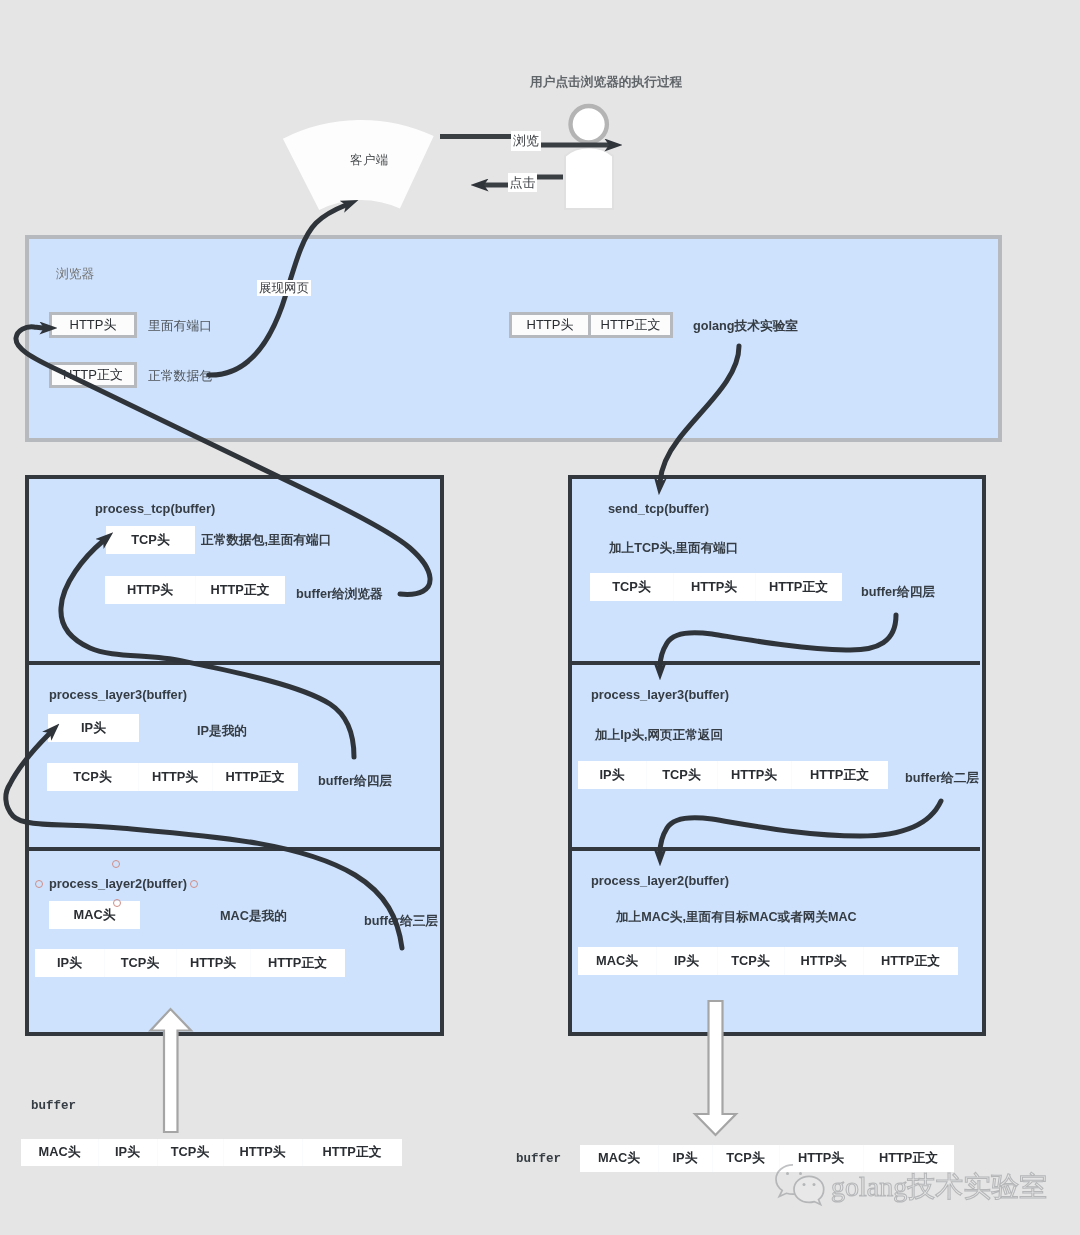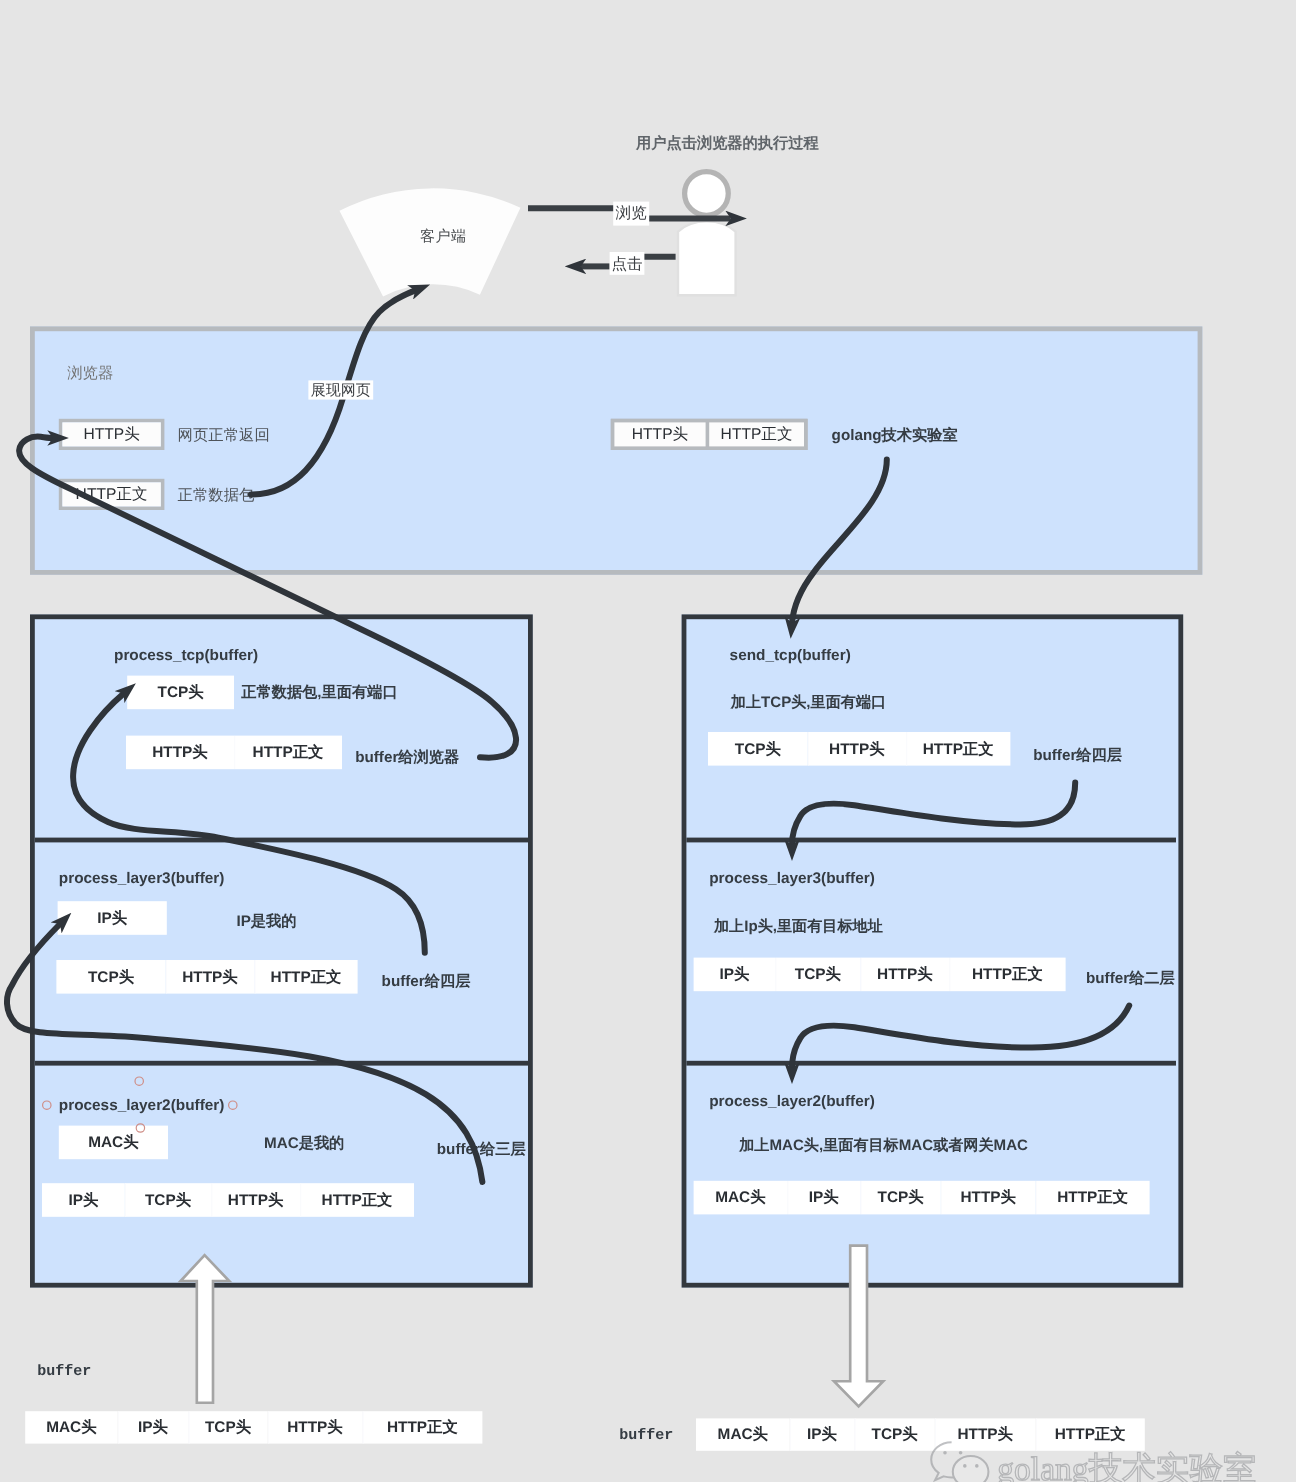--- a/index.html
+++ b/index.html
@@ -1,21 +1,21 @@
 <!DOCTYPE html>
 <html><head>
 <meta charset="utf-8">
 <title>diagram</title>
 <style>
   html,body{margin:0;padding:0;}
   body{width:1080px;height:1235px;background:#e5e5e5;
        font-family:"Liberation Sans",sans-serif;overflow:hidden;position:relative;
        -webkit-font-smoothing:antialiased;}
   #stage{position:absolute;left:0;top:0;width:1080px;height:1046px;
-       transform:translateZ(0);margin-top:37px;}
+       transform:translateZ(0);}
   .abs{position:absolute;box-sizing:border-box;}
   svg.layer{position:absolute;left:0;top:0;width:1080px;height:1235px;overflow:visible;}
 
   .diagram-title{left:530px;top:74px;font-size:12.7px;color:#60656a;
        white-space:nowrap;font-weight:bold;}
 
   .panel-browser{left:25px;top:235px;width:977px;height:207px;
        background:#cee2fd;border:4px solid #b6babe;}
   .panel-browser-label{left:56px;top:266px;font-size:12.8px;color:#737373;white-space:nowrap;}
 
@@ -50,21 +50,21 @@
 </head>
 <body>
 
 <div id="stage">
 <div class="t diagram-title">用户点击浏览器的执行过程</div>
 <div class="abs panel-browser"></div>
 <div class="t panel-browser-label">浏览器</div>
 <div class="packet bordered" style="left:49px;top:312px;width:88px;height:26px;">
   <div class="cell" style="width:82px;">HTTP头</div>
 </div>
-<div class="t note-reg" style="left:148px;top:318px;">网页正常返回</div>
+<div class="t note-reg" style="left:148px;top:318px;">里面有端口</div>
 <div class="packet bordered" style="left:49px;top:362px;width:88px;height:26px;">
   <div class="cell" style="width:82px;">HTTP正文</div>
 </div>
 <div class="t note-reg" style="left:148px;top:368px;">正常数据包</div>
 <div class="packet bordered" style="left:509px;top:312px;width:164px;height:26px;">
   <div class="cell" style="width:76px;">HTTP头</div>
   <div class="cell" style="width:79px;">HTTP正文</div>
 </div>
 <div class="t note" style="left:693px;top:318px;">golang技术实验室</div>
 <div class="abs stack stack-left">
@@ -122,21 +122,21 @@
 </div>
 <div class="t layer-title" style="left:608px;top:501px;">send_tcp(buffer)</div>
 <div class="t desc" style="left:609px;top:540px;">加上TCP头,里面有端口</div>
 <div class="packet" style="left:590px;top:573px;width:252px;height:28px;">
   <div class="cell" style="width:83px;">TCP头</div>
   <div class="cell" style="width:82px;">HTTP头</div>
   <div class="cell" style="width:87px;">HTTP正文</div>
 </div>
 <div class="t note" style="left:861px;top:584px;">buffer给四层</div>
 <div class="t layer-title" style="left:591px;top:687px;">process_layer3(buffer)</div>
-<div class="t desc" style="left:595px;top:727px;">加上Ip头,里面有目标地址</div>
+<div class="t desc" style="left:595px;top:727px;">加上Ip头,网页正常返回</div>
 <div class="packet" style="left:578px;top:761px;width:310px;height:28px;">
   <div class="cell" style="width:68px;">IP头</div>
   <div class="cell" style="width:71px;">TCP头</div>
   <div class="cell" style="width:74px;">HTTP头</div>
   <div class="cell" style="width:97px;">HTTP正文</div>
 </div>
 <div class="t note" style="left:905px;top:770px;">buffer给二层</div>
 <div class="t layer-title" style="left:591px;top:873px;">process_layer2(buffer)</div>
 <div class="t desc" style="left:616px;top:909px;">加上MAC头,里面有目标MAC或者网关MAC</div>
 <div class="packet" style="left:578px;top:947px;width:380px;height:28px;">

